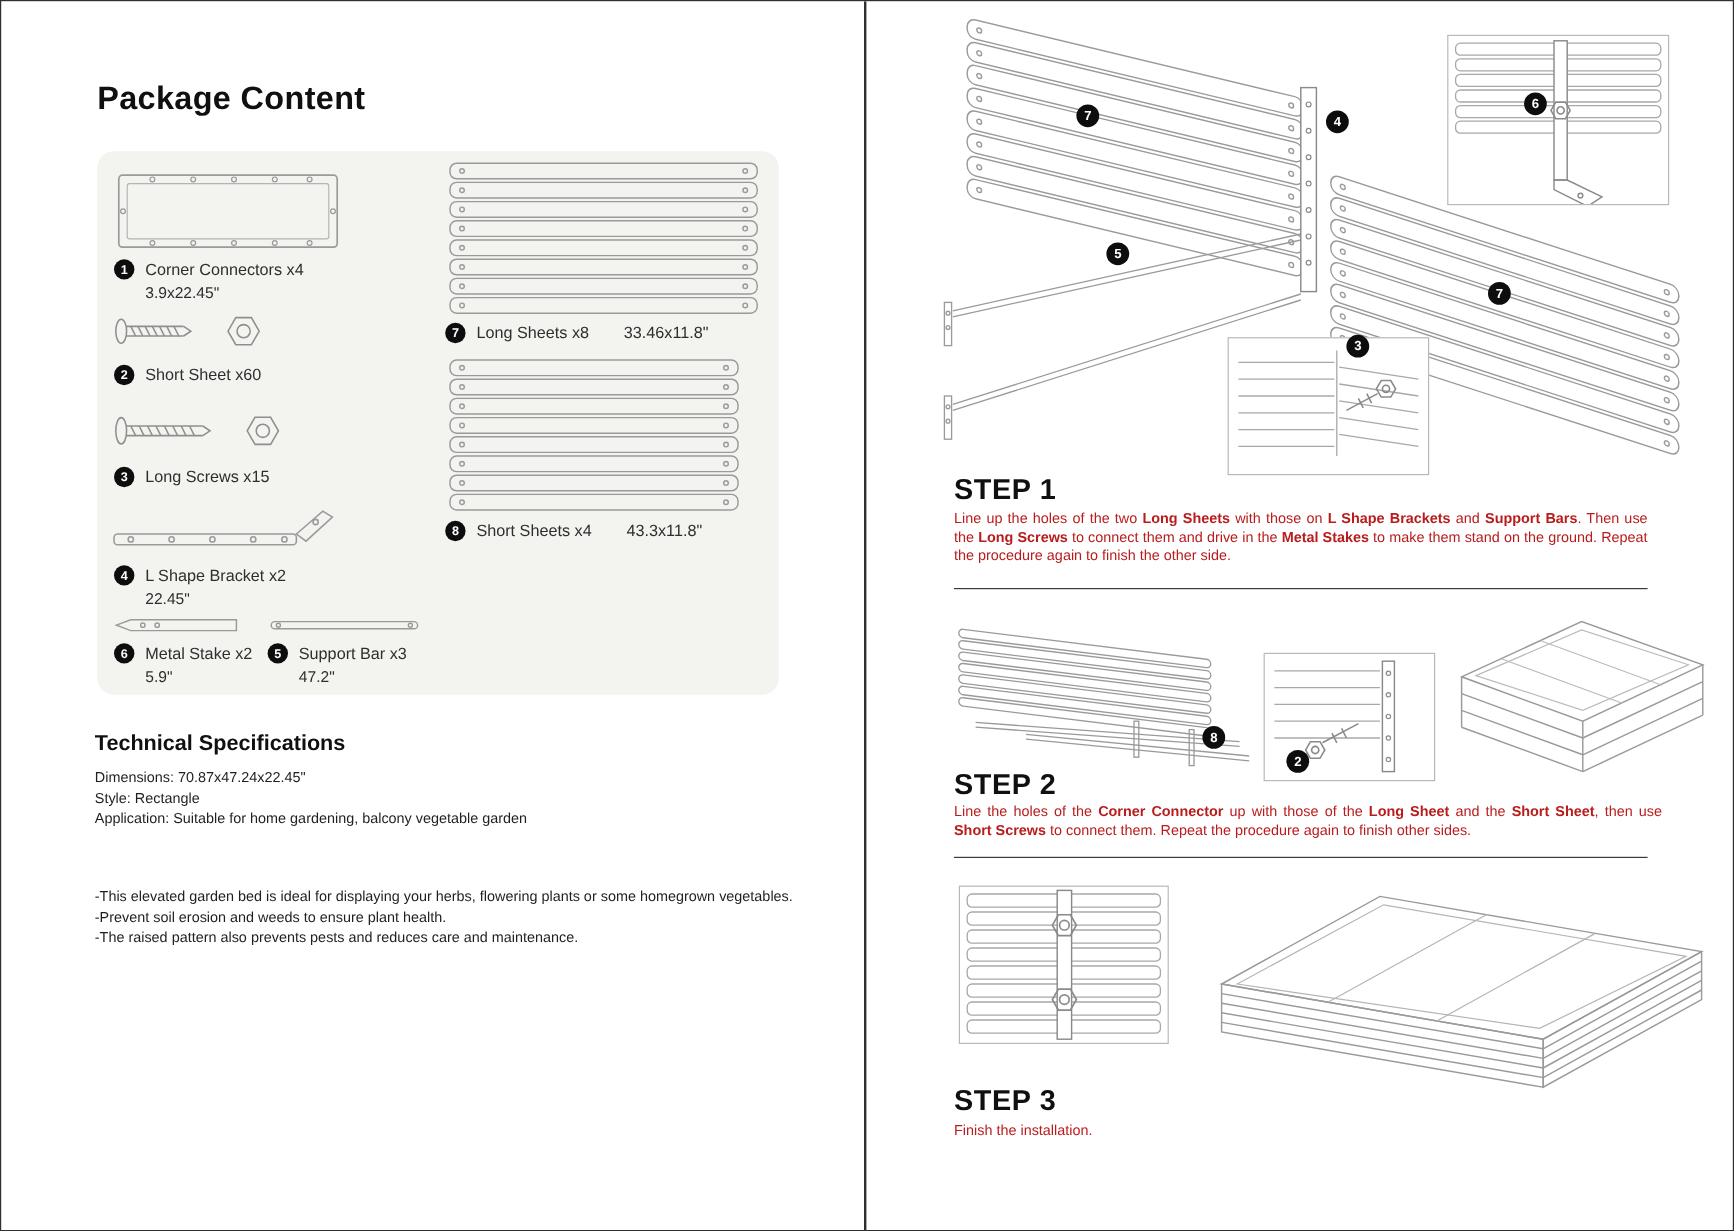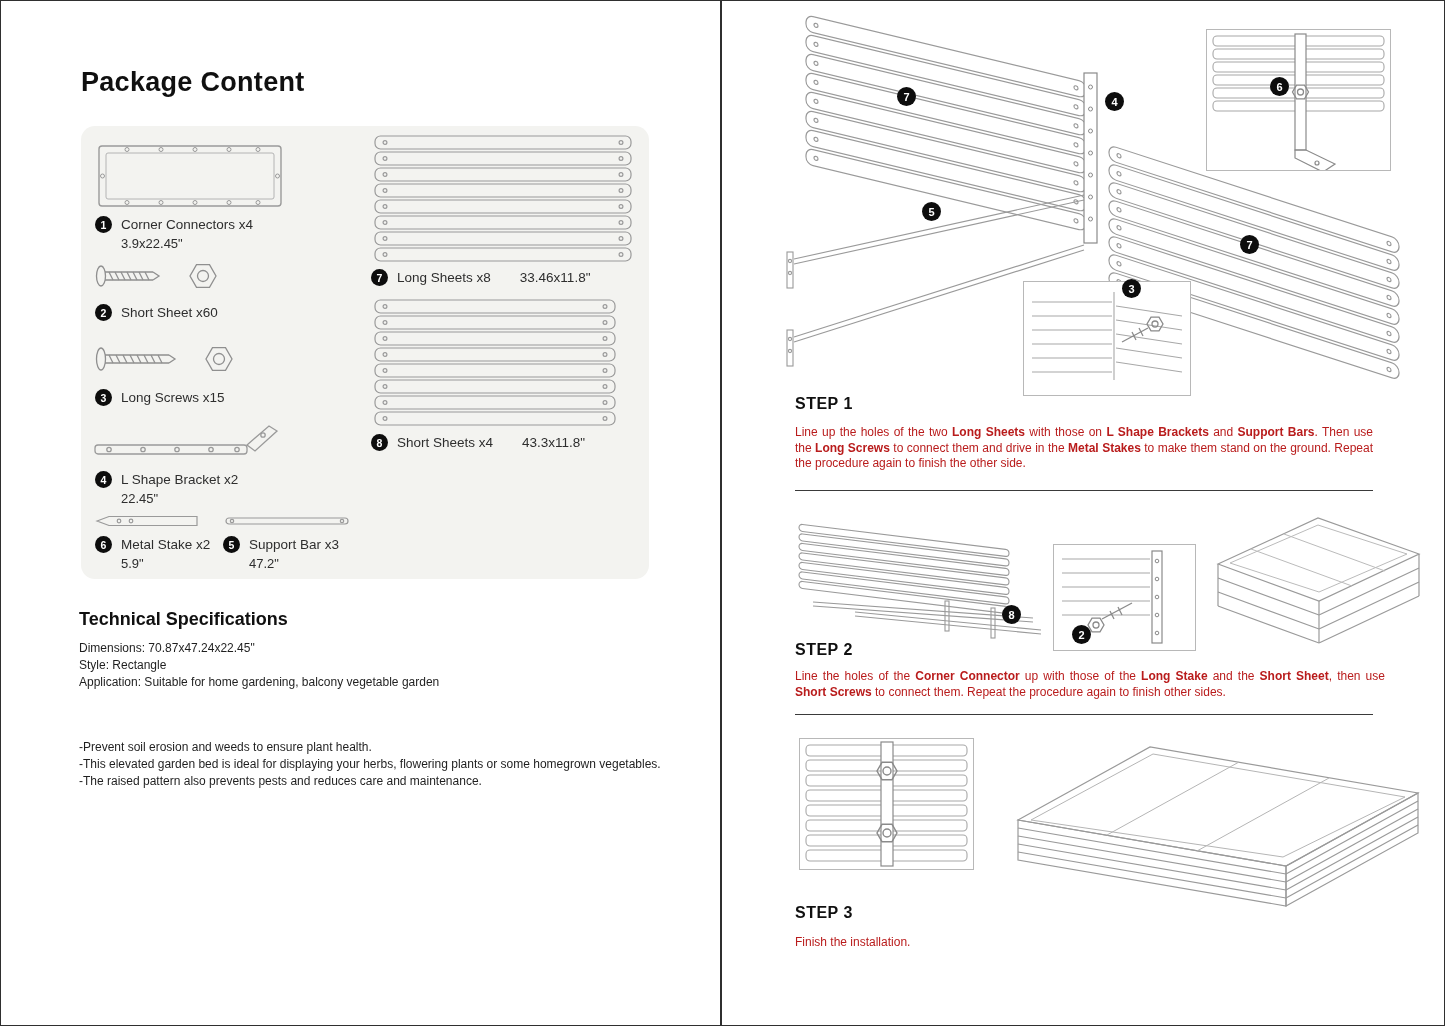--- a/index.html
+++ b/index.html
@@ -11,21 +11,21 @@
 .pkg-title{position:absolute;left:80px;top:66px;width:568px;font-size:27px;font-weight:700;color:#101010;letter-spacing:.3px}
 .pkg-box{position:absolute;left:80px;top:125px;width:568px;height:453px;background:#f3f3f0;border-radius:14px}
 .figure{position:absolute}
 .item-row{position:absolute;display:flex;align-items:center;gap:9px;font-size:13.5px;color:#2e2e2e;white-space:nowrap}
 .badge{display:inline-flex;align-items:center;justify-content:center;width:17px;height:17px;border-radius:50%;background:#0d0d0d;color:#fff;font-size:10.5px;font-weight:700;flex:0 0 17px}
 .item-dim{position:absolute;font-size:13px;color:#2e2e2e;white-space:nowrap}
 .dim-inline{margin-left:20px}
 .sec{position:absolute;left:78px}
 .sec-title{font-size:18px;font-weight:700;color:#101010;margin-bottom:10px}
 .sec-line{font-size:12px;line-height:17px;color:#1f1f1f}
-.step-title{position:absolute;font-size:16px;font-weight:600;color:#101010;letter-spacing:.5px}
+.step-title{position:absolute;font-size:24px;font-weight:600;color:#101010;letter-spacing:.5px}
 .step-text{position:absolute;font-size:12px;line-height:15.5px;color:#b91c1c;text-align:justify}
 .step-text b{font-weight:700}
 .h-divider{position:absolute;height:0;border-top:1.5px solid #3a3a3a}
 .fig{position:absolute}
 .inset{position:absolute;background:#fff;border:1px solid #b8b8b8}
 .co-badge{position:absolute;width:19px;height:19px;border-radius:50%;background:#0d0d0d;color:#fff;font-size:11px;font-weight:700;display:flex;align-items:center;justify-content:center;z-index:5}
 svg{display:block}
 .defs-holder{position:absolute;width:0;height:0;overflow:hidden}
 </style>
 </head>
@@ -240,22 +240,22 @@
     </div>
 
     <div class="sec" style="top:608px;width:610px">
       <div class="sec-title">Technical Specifications</div>
       <div class="sec-line">Dimensions:  70.87x47.24x22.45"</div>
       <div class="sec-line">Style: Rectangle</div>
       <div class="sec-line">Application: Suitable for home gardening, balcony vegetable garden</div>
     </div>
 
     <div class="sec" style="top:738px;width:628px">
+      <div class="sec-line">-This elevated garden bed is ideal for displaying your herbs, flowering plants or some homegrown vegetables.</div>
       <div class="sec-line">-Prevent soil erosion and weeds to ensure plant health.</div>
-      <div class="sec-line">-This elevated garden bed is ideal for displaying your herbs, flowering plants or some homegrown vegetables.</div>
       <div class="sec-line">-The raised pattern also prevents pests and reduces care and maintenance.</div>
     </div>
   </div>
 
   <div class="v-divider"></div>
 
   <div class="right-panel">
 
     <div class="fig" style="left:56px;top:6px">
       <svg width="650" height="392" viewBox="0 0 650 392">
@@ -426,21 +426,21 @@
               <line x1="78" y1="28" x2="179" y2="65"></line>
           </g>
         </g>
       </svg>
     </div>
 
     <div class="co-badge" style="left:280px;top:604px">8</div>
     <div class="co-badge" style="left:350px;top:624px">2</div>
 
     <div class="step-title" style="left:73px;top:640px">STEP 2</div>
-    <div class="step-text" style="left:73px;top:668px;width:590px"><span>Line the holes of the </span><b>Corner Connector</b><span> up with those of the </span><b>Long Stake</b><span> and the </span><b>Short Sheet</b><span>, then use </span><b>Short Screws</b><span> to connect them. Repeat the procedure again to finish other sides.</span></div>
+    <div class="step-text" style="left:73px;top:668px;width:590px"><span>Line the holes of the </span><b>Corner Connector</b><span> up with those of the </span><b>Long Sheet</b><span> and the </span><b>Short Sheet</b><span>, then use </span><b>Short Screws</b><span> to connect them. Repeat the procedure again to finish other sides.</span></div>
     <div class="h-divider" style="left:73px;top:713px;width:578px"></div>
 
     <div class="inset" style="left:77px;top:737px;width:175px;height:132px">
       <svg width="173" height="130" viewBox="0 0 173 130">
         <g fill="none" stroke="#a8a8a8" stroke-width="1.1">
           <rect x="6" y="6" width="161" height="11" rx="4"></rect>
             <rect x="6" y="21" width="161" height="11" rx="4"></rect>
             <rect x="6" y="36" width="161" height="11" rx="4"></rect>
             <rect x="6" y="51" width="161" height="11" rx="4"></rect>
             <rect x="6" y="66" width="161" height="11" rx="4"></rect>

